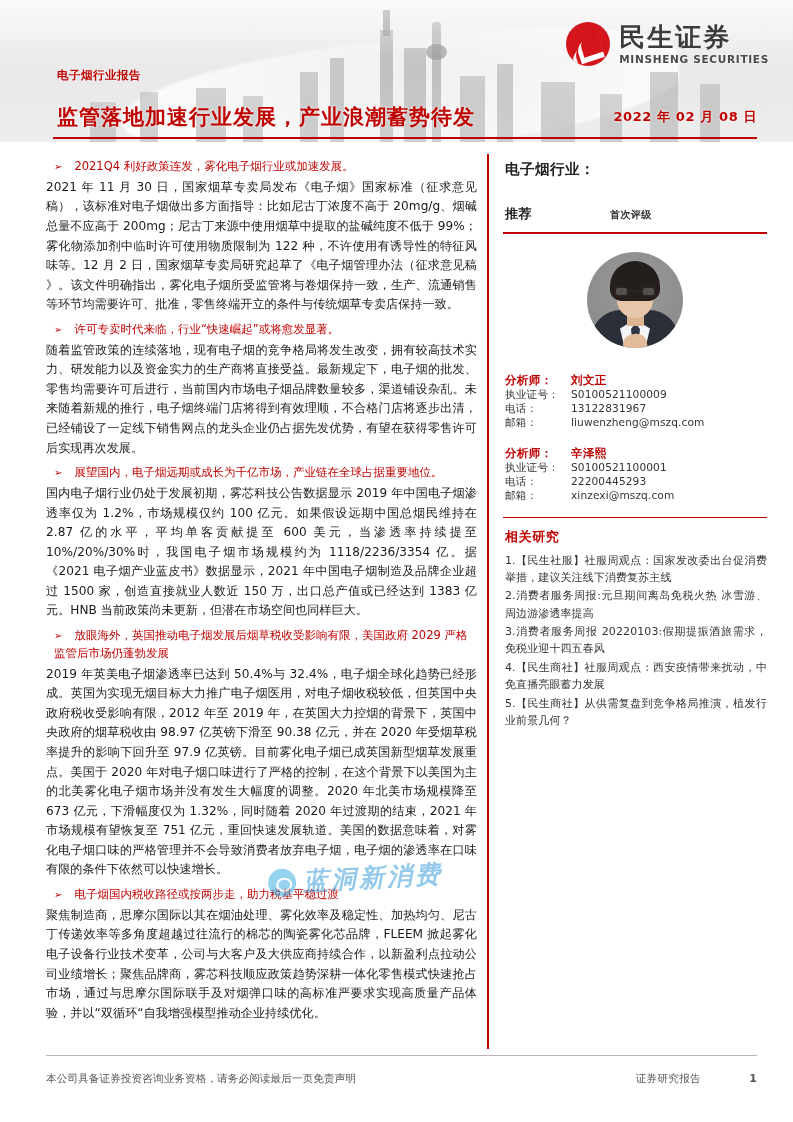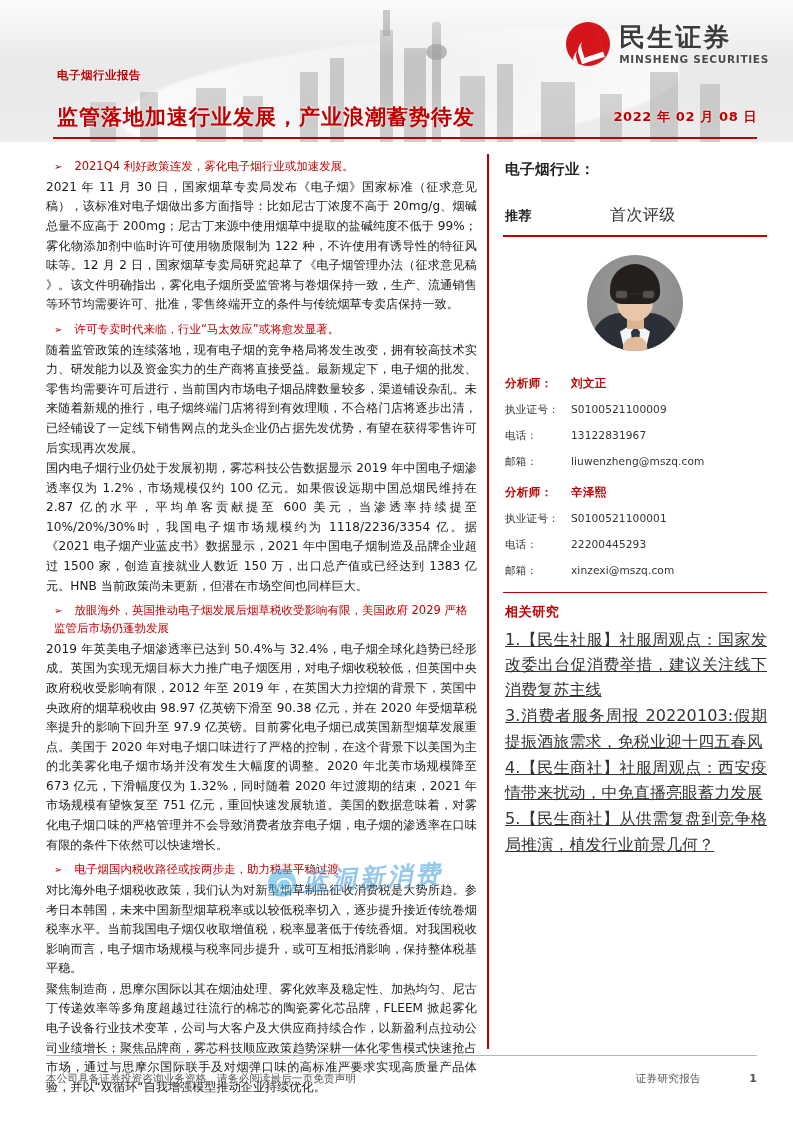--- a/index.html
+++ b/index.html
@@ -202,21 +202,21 @@
   }
   .rating-row {
     display: flex;
     align-items: baseline;
     margin: 26px 0 8px 2px;
   }
   .rating-val {
     font-size: 13px; font-weight: bold; color: #222; letter-spacing: .5px;
   }
   .rating-note {
-    font-size: 16px; font-weight: normal; color: #333; margin-left: 78px; letter-spacing:.4px;
+    font-size: 10px; font-weight: bold; color: #333; margin-left: 78px; letter-spacing:.4px;
   }
   .hr-red { height: 1.6px; background: #c00000; margin: 9px 0 0 0; }
   .hr-red.thin { height: 1px; }
 
   .avatar {
     width: 96px; height: 96px;
     border-radius: 50%;
     margin: 18px auto 14px auto;
     position: relative;
     overflow: hidden;
@@ -250,33 +250,33 @@
     background:#e2bb9b; border-radius:10px 10px 4px 4px; transform: rotate(-8deg);
   }
 
   .an-block { margin: 4px 0 0 2px; }
   .an-name-row { display: flex; align-items: baseline; margin-top: 5px; }
   .an-label {
     font-size: 11.5px; font-weight: bold; color: #c00000;
     width: 66px; flex: 0 0 auto; letter-spacing:.4px;margin-top:11px;
   }
   .an-name { font-size: 11.5px; font-weight: bold; color: #c00000; letter-spacing:.4px; }
-  .an-row { display: flex; align-items: baseline; margin-top: 12px; }
+  .an-row { display: flex; align-items: baseline; margin-top: 0; }
   .an-k {
     font-size: 10.6px; color: #333; width: 66px; flex: 0 0 auto; letter-spacing: .2px;
   }
   .an-v { font-size: 10.6px; color: #333; letter-spacing: .1px; }
 
   .rr-title {
     font-size: 13px; font-weight: bold; color: #c00000;
     margin: 10px 0 6px 2px; letter-spacing: .6px;
   }
   .rr-item {
-    font-size: 16px; color: #333; line-height: 1.58;
-    margin: 0 0 1px 2px; text-align: justify; letter-spacing: .1px; text-decoration: underline;
+    font-size: 11px; color: #333; line-height: 1.58;
+    margin: 0 0 1px 2px; text-align: justify; letter-spacing: .1px;
   }
 
   
   .watermark {
     position: absolute;
     left: 268px; top: 862px;
     display: flex; align-items: center; gap: 7px;
     opacity: .5;
     pointer-events: none;
     transform: rotate(-3deg);
@@ -355,36 +355,36 @@
   <div class="body-area">
 
     <div class="col-left">
 
       <div>
         <div class="bullet-head"><span class="arrow">➢</span><span>2021Q4 利好政策连发，雾化电子烟行业或加速发展。</span></div>
         <p class="para">2021 年 11 月 30 日，国家烟草专卖局发布《电子烟》国家标准（征求意见稿），该标准对电子烟做出多方面指导：比如尼古丁浓度不高于 20mg/g、烟碱总量不应高于 200mg；尼古丁来源中使用烟草中提取的盐碱纯度不低于 99%；雾化物添加剂中临时许可使用物质限制为 122 种，不许使用有诱导性的特征风味等。12 月 2 日，国家烟草专卖局研究起草了《电子烟管理办法（征求意见稿 》。该文件明确指出，雾化电子烟所受监管将与卷烟保持一致，生产、流通销售等环节均需要许可、批准，零售终端开立的条件与传统烟草专卖店保持一致。</p>
       </div>
 
       <div>
-        <div class="bullet-head"><span class="arrow">➢</span><span>许可专卖时代来临，行业“马太效应”或将愈发显著。</span></div>
+        <div class="bullet-head"><span class="arrow">➢</span><span>许可专卖时代来临，行业“快速崛起”或将愈发显著。</span></div>
         <p class="para">随着监管政策的连续落地，现有电子烟的竞争格局将发生改变，拥有较高技术实力、研发能力以及资金实力的生产商将直接受益。最新规定下，电子烟的批发、零售均需要许可后进行，当前国内市场电子烟品牌数量较多，渠道铺设杂乱。未来随着新规的推行，电子烟终端门店将得到有效理顺，不合格门店将逐步出清，已经铺设了一定线下销售网点的龙头企业仍占据先发优势，有望在获得零售许可后实现再次发展。</p>
       </div>
 
       <div>
+        <div class="bullet-head"><span class="arrow">➢</span><span>展望国内，电子烟远期或成长为千亿市场，产业链在全球占据重要地位。</span></div>
         <p class="para">国内电子烟行业仍处于发展初期，雾芯科技公告数据显示 2019 年中国电子烟渗透率仅为 1.2%，市场规模仅约 100 亿元。如果假设远期中国总烟民维持在 2.87 亿的水平，平均单客贡献提至 600 美元，当渗透率持续提至 10%/20%/30%时，我国电子烟市场规模约为 1118/2236/3354 亿。据《2021 电子烟产业蓝皮书》数据显示，2021 年中国电子烟制造及品牌企业超过 1500 家，创造直接就业人数近 150 万，出口总产值或已经达到 1383 亿元。HNB 当前政策尚未更新，但潜在市场空间也同样巨大。</p>
       </div>
 
       <div>
         <div class="bullet-head"><span class="arrow">➢</span><span>放眼海外，英国推动电子烟发展后烟草税收受影响有限，美国政府 2029 严格监管后市场仍蓬勃发展</span></div>
         <p class="para">2019 年英美电子烟渗透率已达到 50.4%与 32.4%，电子烟全球化趋势已经形成。英国为实现无烟目标大力推广电子烟医用，对电子烟收税较低，但英国中央政府税收受影响有限，2012 年至 2019 年，在英国大力控烟的背景下，英国中央政府的烟草税收由 98.97 亿英镑下滑至 90.38 亿元，并在 2020 年受烟草税率提升的影响下回升至 97.9 亿英镑。目前雾化电子烟已成英国新型烟草发展重点。美国于 2020 年对电子烟口味进行了严格的控制，在这个背景下以美国为主的北美雾化电子烟市场并没有发生大幅度的调整。2020 年北美市场规模降至 673 亿元，下滑幅度仅为 1.32%，同时随着 2020 年过渡期的结束，2021 年市场规模有望恢复至 751 亿元，重回快速发展轨道。美国的数据意味着，对雾化电子烟口味的严格管理并不会导致消费者放弃电子烟，电子烟的渗透率在口味有限的条件下依然可以快速增长。</p>
       </div>
 
       <div>
         <div class="bullet-head"><span class="arrow">➢</span><span>电子烟国内税收路径或按两步走，助力税基平稳过渡</span></div>
-        <p class="para">对比海外电子烟税收政策，我们认为对新型烟草制品征收消费税是大势所趋。参考日本韩国，未来中国新型烟草税率或以较低税率切入，逐步提升接近传统卷烟税率水平。当前我国电子烟仅收取增值税，税率显著低于传统香烟。对我国税收影响而言，电子烟市场规模与税率同步提升，或可互相抵消影响，保持整体税基平稳。</p>
       </div>
 
       <div>
         <p class="para">聚焦制造商，思摩尔国际以其在烟油处理、雾化效率及稳定性、加热均匀、尼古丁传递效率等多角度超越过往流行的棉芯的陶瓷雾化芯品牌，FLEEM 掀起雾化电子设备行业技术变革，公司与大客户及大供应商持续合作，以新盈利点拉动公司业绩增长；聚焦品牌商，雾芯科技顺应政策趋势深耕一体化零售模式快速抢占市场，通过与思摩尔国际联手及对烟弹口味的高标准严要求实现高质量产品体验，并以“双循环“自我增强模型推动企业持续优化。</p>
       </div>
 
     </div>
 
     <div class="divider"></div>
 
@@ -448,20 +448,21 @@
           <span class="an-k">邮箱：</span>
           <span class="an-v">xinzexi@mszq.com</span>
         </div>
       </div>
 
       <div class="hr-red thin" style="margin-top:14px;"></div>
 
       <div class="rr-title">相关研究</div>
 
       <div class="rr-item">1.【民生社服】社服周观点：国家发改委出台促消费举措，建议关注线下消费复苏主线</div>
+      <div class="rr-item">2.消费者服务周报:元旦期间离岛免税火热 冰雪游、周边游渗透率提高</div>
       <div class="rr-item">3.消费者服务周报 20220103:假期提振酒旅需求，免税业迎十四五春风</div>
       <div class="rr-item">4.【民生商社】社服周观点：西安疫情带来扰动，中免直播亮眼蓄力发展</div>
       <div class="rr-item">5.【民生商社】从供需复盘到竞争格局推演，植发行业前景几何？</div>
     </div>
   </div>
 
   <div class="watermark">
     <span class="wm-badge"></span>
     <span class="wm-text">蓝洞新消费</span>
   </div>

